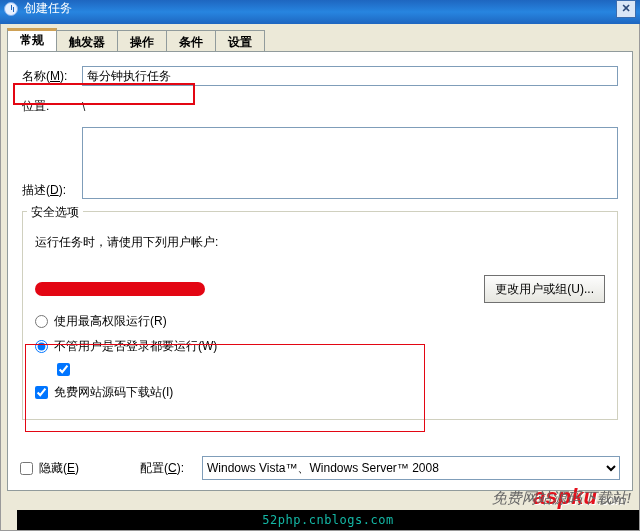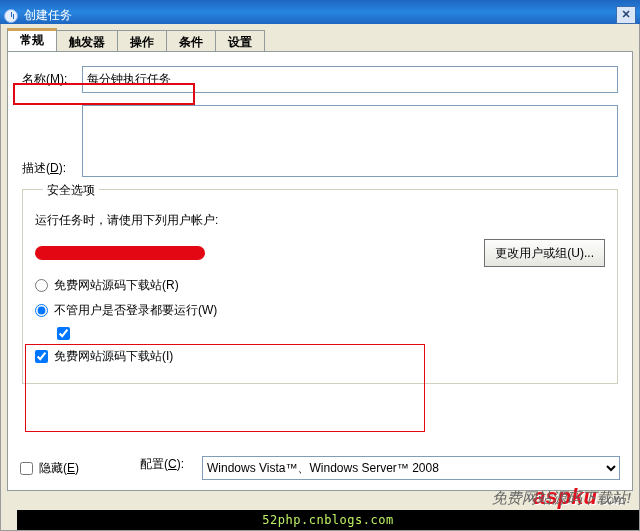--- a/index.html
+++ b/index.html
@@ -10,21 +10,21 @@
     width: 640px;
     height: 531px;
     overflow: hidden;
     position: relative;
   }
   .titlebar {
     background: linear-gradient(#1e66c0, #2785e0 50%, #1e66c0);
     color: #fff;
     height: 24px;
     display: flex;
-    align-items: flex-end;
+    align-items: flex-start;
     justify-content: space-between;
     padding: 0 4px;
   }
   .titlebar .left { display: flex; align-items: center; gap: 6px; }
   .titlebar .clock-icon {
     width: 14px; height: 14px;
     background: #e8f0ff;
     border-radius: 50%;
     position: relative;
     border: 1px solid #7faeee;
@@ -92,21 +92,21 @@
     align-items: center;
     margin-bottom: 12px;
   }
   .row .lbl {
     width: 60px;
     flex-shrink: 0;
   }
   .row .lbl .u { text-decoration: underline; }
   .text-input {
     flex: 1;
-    height: 27px;
+    height: 20px;
     border: 1px solid #7f9db9;
     padding: 1px 4px;
     font: inherit;
     background: #fff;
   }
   .text-area {
     flex: 1;
     height: 72px;
     border: 1px solid #7f9db9;
     padding: 2px 4px;
@@ -129,21 +129,21 @@
     pointer-events: none;
   }
   .groupbox {
     border: 1px solid #d0d0bf;
     padding: 22px 12px 10px 12px;
     position: relative;
     margin-top: 6px;
   }
   .groupbox .legend {
     position: absolute;
-    top: -8px; left: 20px;
+    top: -8px; left: 4px;
     background: #fff;
     padding: 0 4px;
   }
   .btn {
     height: 28px;
     padding: 0 10px;
     border: 1px solid #707070;
     background: linear-gradient(#fdfdfd, #e6e6e0);
     font: inherit;
     cursor: pointer;
@@ -152,20 +152,21 @@
     display: flex;
     align-items: center;
     gap: 6px;
     margin-bottom: 8px;
   }
   .sub { margin-left: 22px; }
   .cfg-row {
     position: absolute;
     left: 12px; right: 12px; bottom: 10px;
     display: flex;
+    align-items: center;
   }
   .cfg-row .cfg-hide { display:flex; align-items:center; gap:6px; width:120px; }
   .cfg-row .cfg-lbl { width: 62px; }
   .select {
     flex:1;
     height: 24px;
     border: 1px solid #7f9db9;
     font: inherit;
     background: #fff;
   }
@@ -184,21 +185,21 @@
     font-weight: bold;
     font-style: italic;
     text-shadow: 1px 1px #fff;
     opacity: .95;
   }
   .watermark .com { color:#888; font-size:13px; font-style:normal; font-weight:normal; }
   .footer {
     position:absolute;
     left:16px; right:0; bottom:0;
     background:#000;
-    color:#bef264;
+    color:#14b8a6;
     height:20px;
     display:flex;
     align-items:center;
     justify-content:center;
     font-family: Consolas, monospace;
     letter-spacing: .5px;
   }
   .subfooter {
     position:absolute;
     right:8px; bottom:22px;
@@ -237,42 +238,46 @@
 
   <div class="tab-panel">
 
     <div class="row">
       <span class="lbl">
         <span>名称(</span><span class="u">M</span><span>):</span>
       </span>
       <input class="text-input" type="text" value="每分钟执行任务" style="">
     </div>
 
+    <div class="row">
+      <span class="lbl">位置:</span>
+      <span class="static-val">\</span>
+    </div>
 
 
     <div class="row" style="align-items:flex-end">
       <span class="lbl">
         <span>描述(</span><span class="u">D</span><span>):</span>
       </span>
       <textarea class="text-area" style=""></textarea>
     </div>
 
     <div class="groupbox">
       <span class="legend">安全选项</span>
 
-      <div style="margin-bottom:10px;">运行任务时，请使用下列用户帐户:</div>
+      <div style="margin-bottom:24px;">运行任务时，请使用下列用户帐户:</div>
 
       <div class="account-row">
         <span class="redact" style="width:170px"></span>
         <button class="btn">更改用户或组(U)...</button>
       </div>
 
       <label class="radio-row">
         <input type="radio" name="runmode" style="">
-        <span>免费网站源码下载站(R)</span>
+        <span>使用最高权限运行(R)</span>
       </label>
 
       <label class="radio-row">
         <input type="radio" name="runmode" checked="" style="">
         <span>不管用户是否登录都要运行(W)</span>
       </label>
 
       <label class="check-row sub">
         <input type="checkbox" checked="" style="">
       </label>

